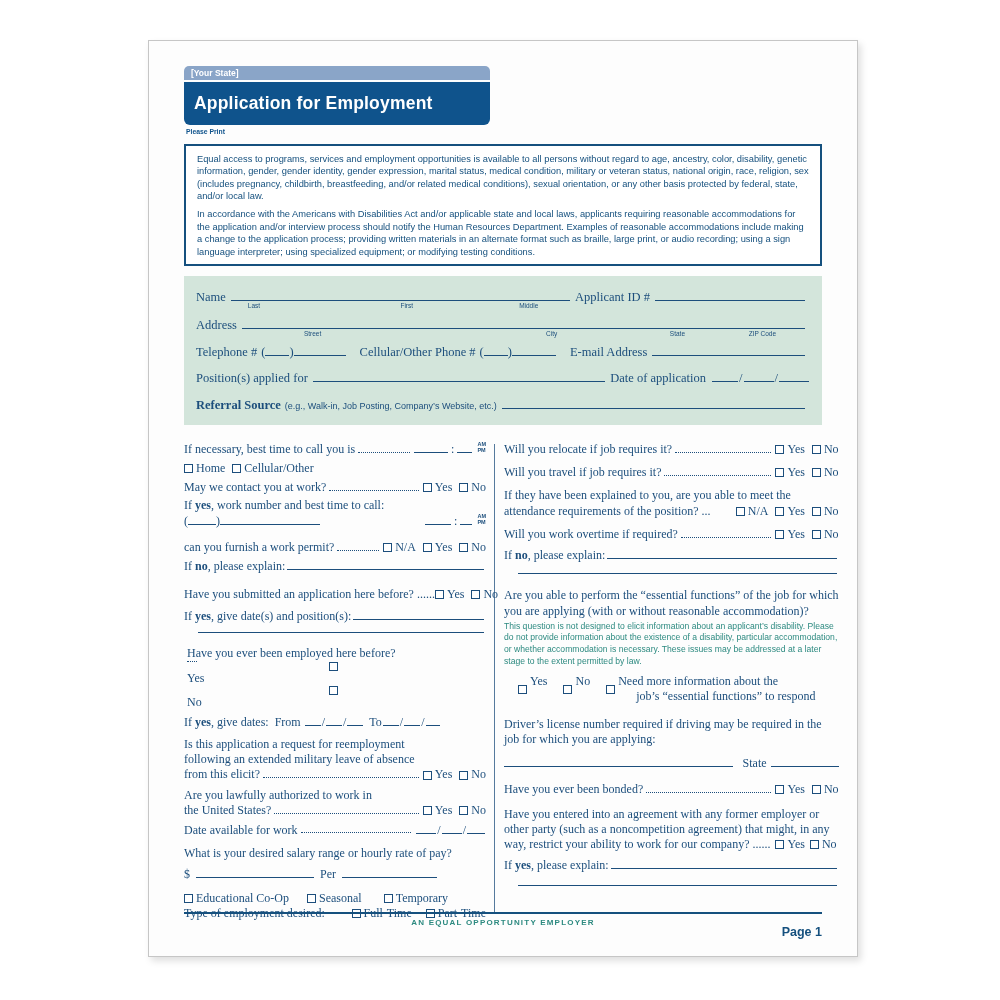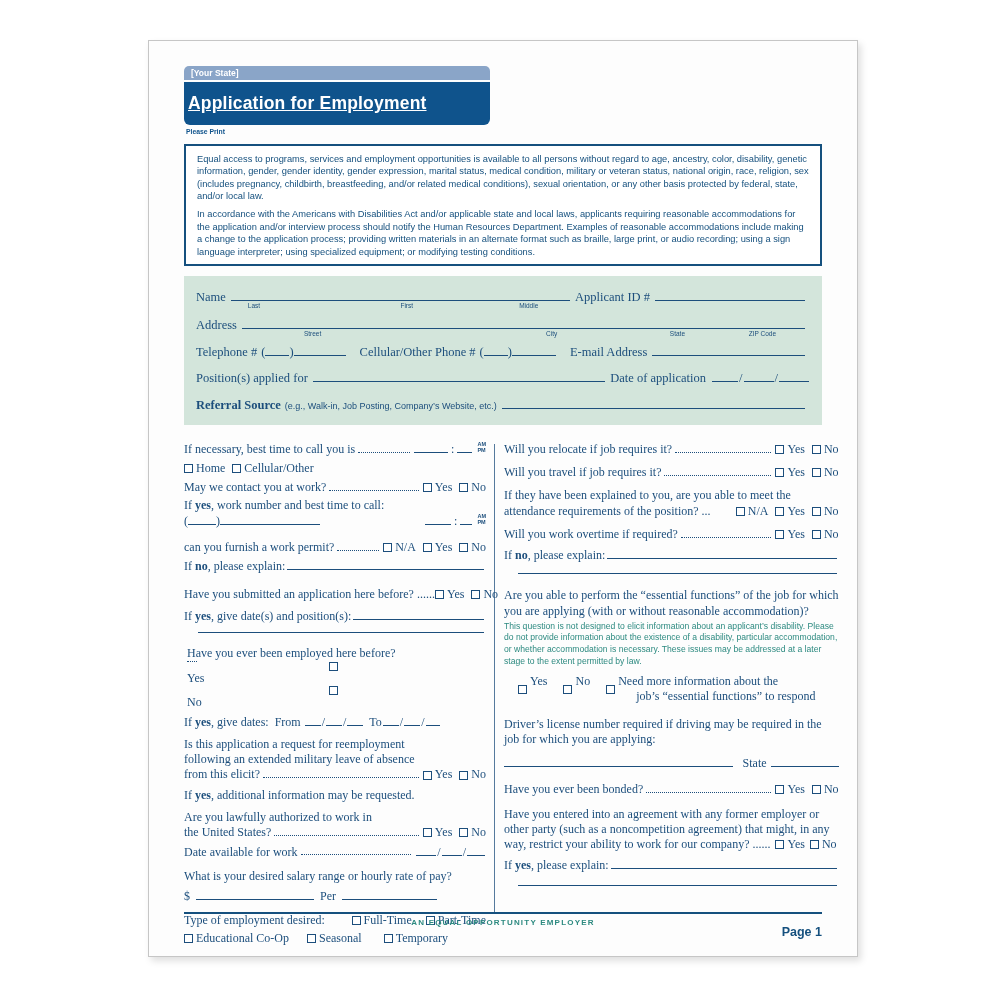--- a/index.html
+++ b/index.html
@@ -19,21 +19,21 @@
          box-shadow:3px 4px 7px rgba(0,0,0,0.13);}
   .content{position:absolute;left:35px;right:35px;top:0;}
 
   
   .hdr-wrap{margin-top:25px;width:306px;}
   .hdr-top{height:14px;background:var(--hdr-light);border-radius:5px 5px 0 0;
            color:#fff;font:bold 8.5px/14px "Liberation Sans",sans-serif;
            padding-left:7px;margin-bottom:2px;}
   .hdr-main{height:43px;background:var(--hdr);border-radius:0 0 6px 6px;
             color:#fff;font:bold 17.5px/43px "Liberation Sans",sans-serif;
-            padding-left:4px;letter-spacing:0.2px;text-decoration:underline;}
+            padding-left:10px;letter-spacing:0.2px;}
   .print-note{font:bold 6.8px "Liberation Sans",sans-serif;color:var(--hdr);
               margin:3px 0 0 2px;}
 
   
   .notice{margin-top:9px;border:2px solid var(--border);padding:7px 11px 6px;background:#fff;}
   .notice p{margin:0 0 6px;font:9.3px/1.33 "Liberation Sans",sans-serif;color:var(--border);}
   .notice p:last-child{margin-bottom:0;}
 
   
   .panel{margin-top:10px;background:var(--panel);padding:14px 12px 12px;font-size:12.5px;}
@@ -252,23 +252,20 @@
         </div>
         <div class="qrow ind" style="margin-bottom:5px;">
           <span class="qtext">from this elicit?</span>
           <span class="ldr"></span>
           <span class="cb"></span>
           <span class="cbl">Yes</span>
           <span class="cb"></span>
           <span class="cbl" style="margin-right:0;">No</span>
         </div>
 
-        <div class="qrow ind" style="margin-bottom:7px;">
-          <span class="qtext"><span>If </span><span class="bold">yes</span><span>, additional information may be requested.</span></span>
-        </div>
 
         <div class="qrow" style="margin-bottom:0;">
           <span class="qtext">Are you lawfully authorized to work in</span>
         </div>
         <div class="qrow" style="margin-bottom:5px;">
           <span class="qtext">the United States?</span>
           <span class="ldr"></span>
           <span class="cb"></span>
           <span class="cbl">Yes</span>
           <span class="cb"></span>
@@ -284,35 +281,35 @@
         <div class="qrow" style="margin-bottom:5px;">
           <span class="qtext">What is your desired salary range or hourly rate of pay?</span>
         </div>
         <div class="qrow ind" style="margin-bottom:9px;">
           <span>$</span>
           <span class="bl" style="width:118px;margin:0 6px;"></span>
           <span>Per</span>
           <span class="bl" style="width:95px;margin-left:6px;"></span>
         </div>
 
+        <div class="qrow ind" style="margin-bottom:0;">
+          <span class="cb"></span>
+          <span class="cbl" style="margin-right:18px;">Educational Co-Op</span>
+          <span class="cb"></span>
+          <span class="cbl" style="margin-right:22px;">Seasonal</span>
+          <span class="cb"></span>
+          <span class="cbl" style="margin-right:0;">Temporary</span>
+        </div>
         <div class="qrow" style="margin-bottom:3px;">
           <span class="qtext">Type of employment desired:</span>
           <span class="sp"></span>
           <span class="cb"></span>
           <span class="cbl" style="margin-right:14px;">Full-Time</span>
           <span class="cb"></span>
           <span class="cbl" style="margin-right:0;">Part-Time</span>
-        </div>
-        <div class="qrow ind" style="margin-bottom:0;">
-          <span class="cb"></span>
-          <span class="cbl" style="margin-right:18px;">Educational Co-Op</span>
-          <span class="cb"></span>
-          <span class="cbl" style="margin-right:22px;">Seasonal</span>
-          <span class="cb"></span>
-          <span class="cbl" style="margin-right:0;">Temporary</span>
         </div>
       </div>
 
       <div class="divider"></div>
 
       <div class="col-r">
 
         <div class="qrow" style="margin-bottom:8px;">
           <span class="qtext">Will you relocate if job requires it?</span>
           <span class="ldr"></span>

